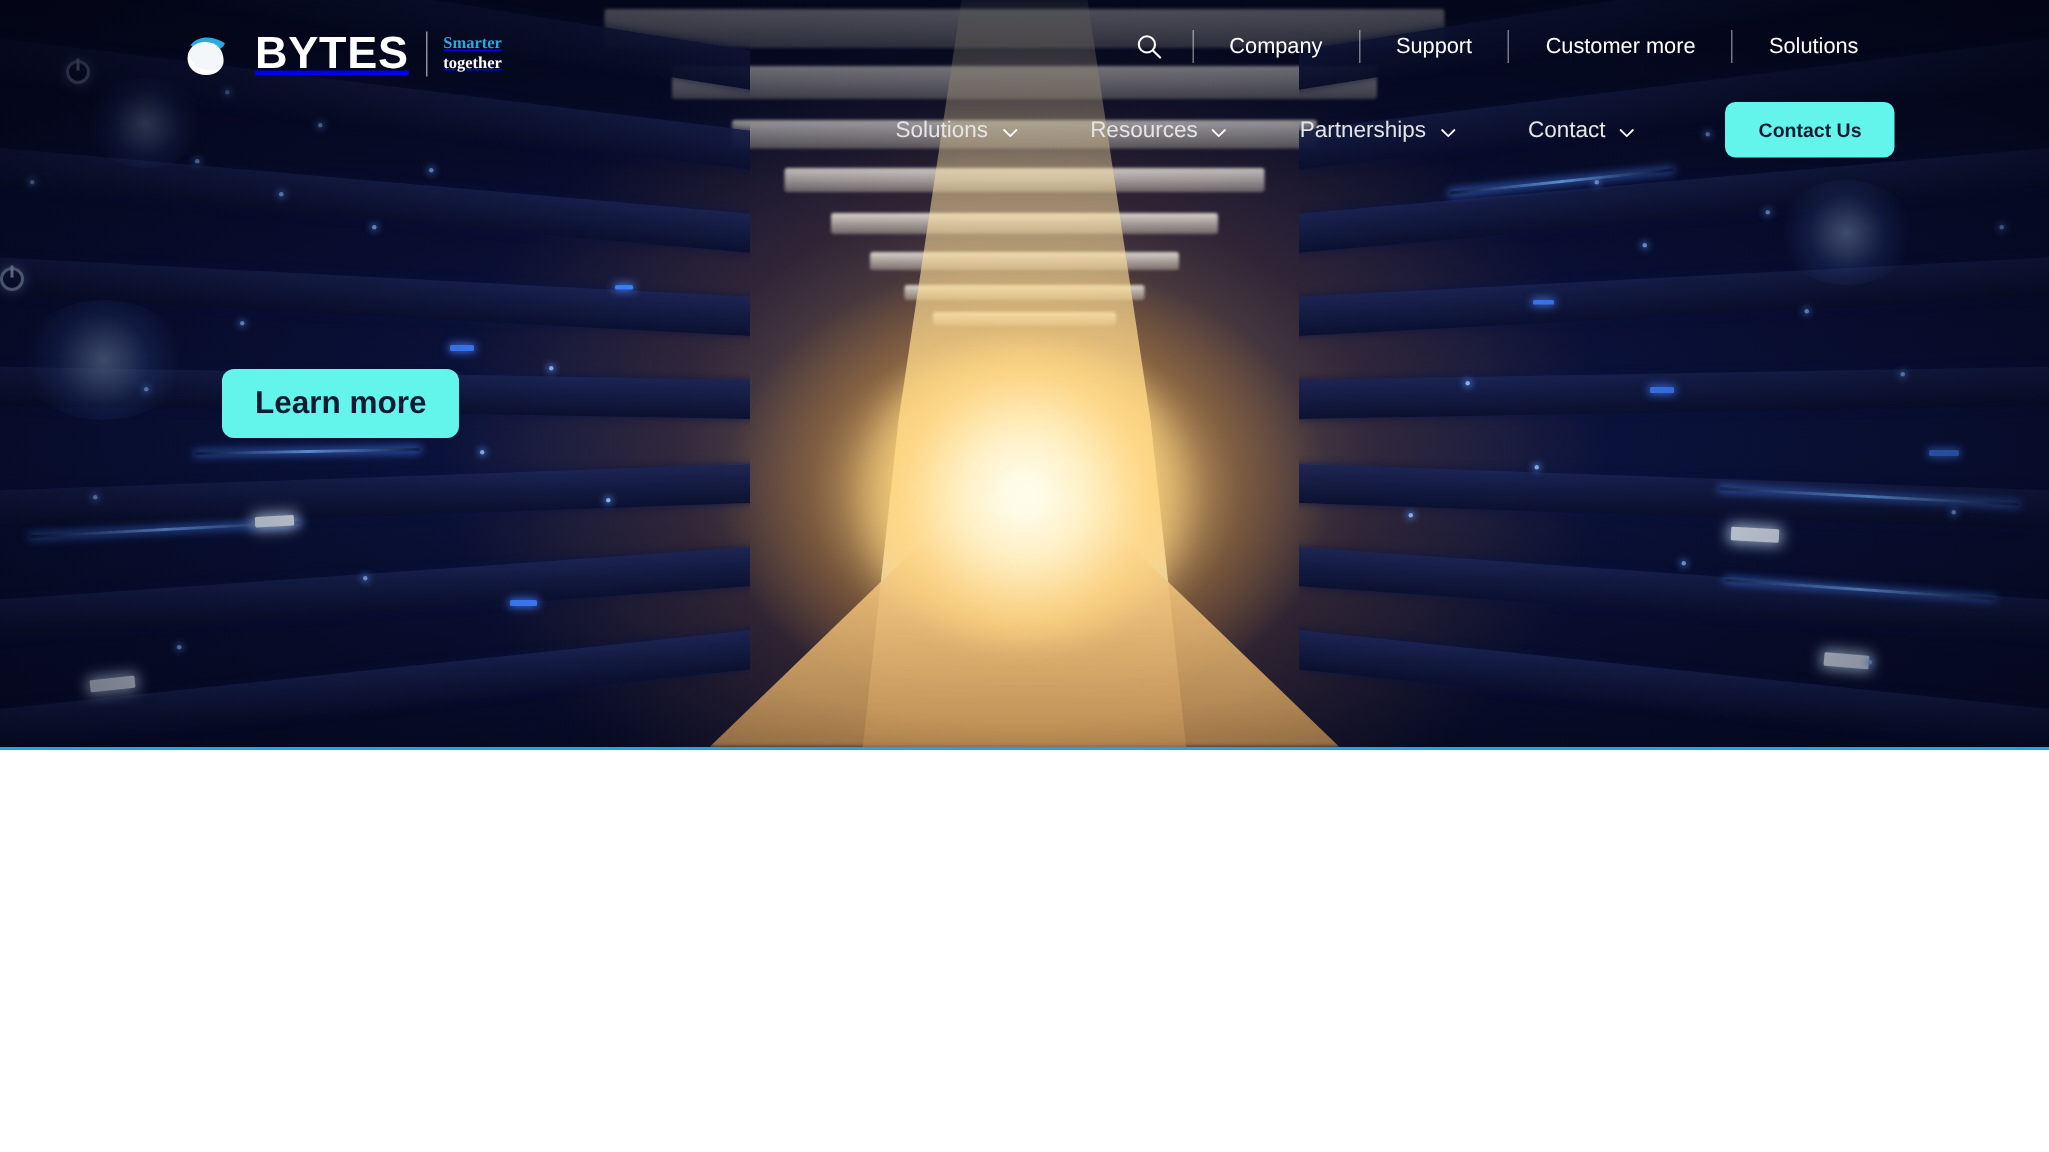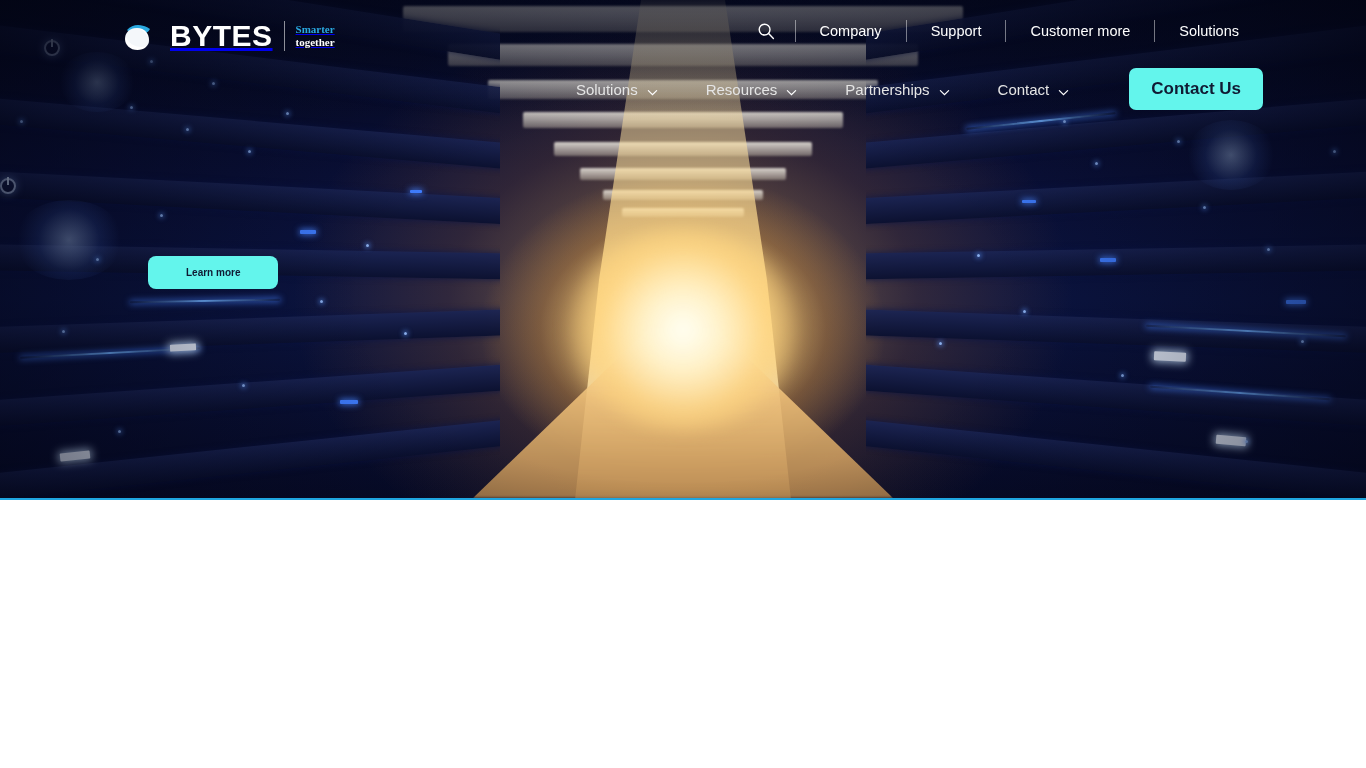--- a/index.html
+++ b/index.html
@@ -138,31 +138,31 @@
   }
   .nav-item {
     display:flex; align-items:center; gap:9px;
     color:#e5e5e5; font-size:15px; text-decoration:none; white-space:nowrap;
     padding:0 24px; cursor:pointer;
   }
   .chev { display:block; width:11px; height:11px; }
   .contact-btn {
     margin-left:36px;
     background:#63f5ec; color:#101a33;
-    font-size:17px; font-weight:bold;
+    font-size:13px; font-weight:bold;
     border:none; border-radius:7px;
     padding:11px 22px; cursor:pointer; white-space:nowrap;
   }
 
   .learn-btn {
-    position:absolute; left:148px; top:256px; z-index:30;
+    position:absolute; left:148px; top:246px; z-index:30;
     background:#63f5ec; color:#101a33;
-    font-size:10px; font-weight:bold;
+    font-size:21px; font-weight:bold;
     border:none; border-radius:8px;
-    padding:11px 38px; cursor:pointer; white-space:nowrap;
+    padding:11px 22px; cursor:pointer; white-space:nowrap;
   }
 
   
   .content { position:relative; width:1366px; height:266px; background:#ffffff; }
 </style>
 </head>
 <body>
 
 <div class="hero">
   <div class="hero-photo">

